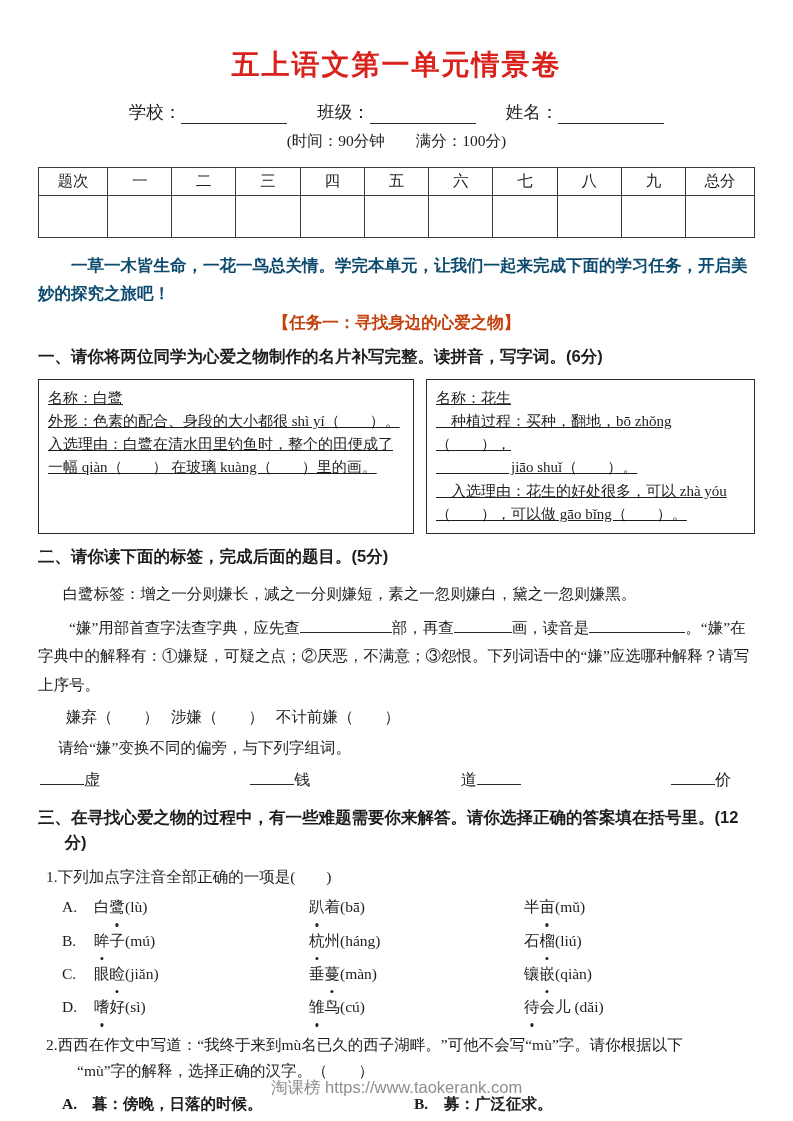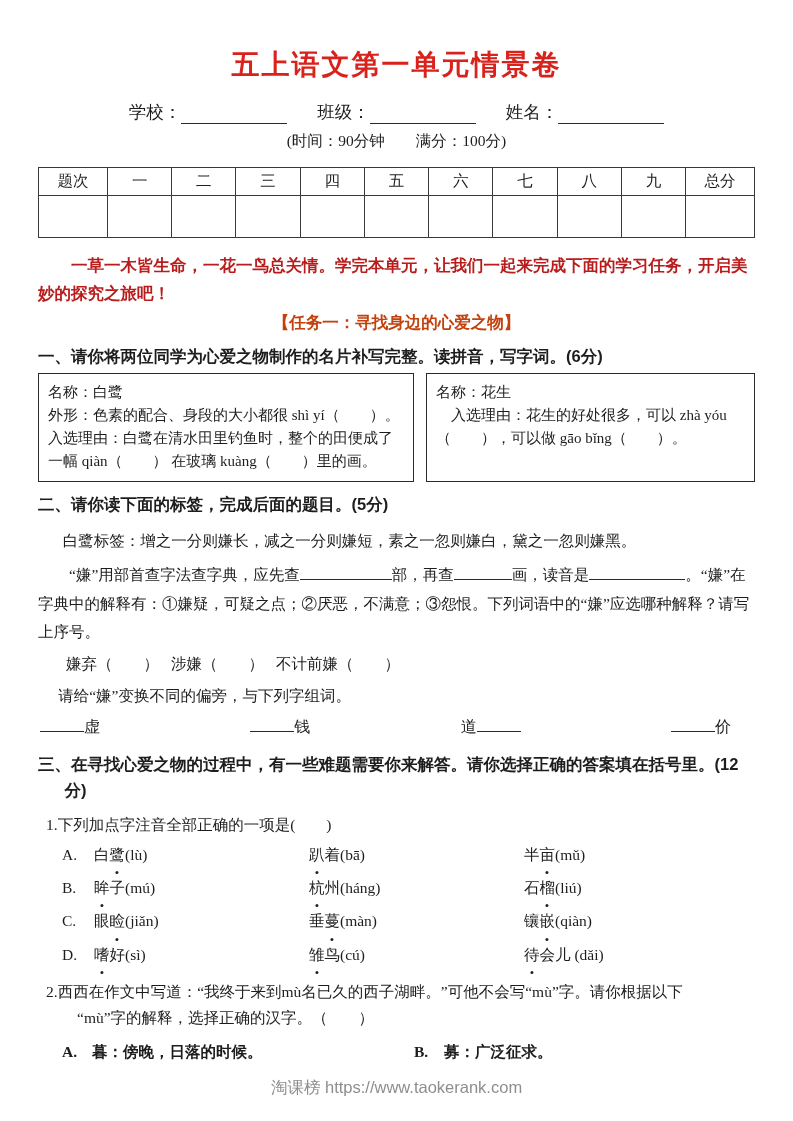--- a/index.html
+++ b/index.html
@@ -41,34 +41,34 @@
     font-size:15.5px; table-layout:fixed;
   }
   table.score td { border:1.6px solid #3a3a3a; text-align:center; padding:0; }
   table.score tr.head td { height:27px; }
   table.score tr.blank td { height:41px; }
   table.score td.first { width:9.5%; }
   table.score td.last { width:9.5%; }
 
   .intro {
     margin-top:13px;
-    color:#b91c1c; font-weight:bold;
+    color:#0c4a6e; font-weight:bold;
     font-size:16.5px; line-height:1.7;
     text-indent:2em;
   }
   .task-header {
     margin-top:5px; text-align:center;
     color:#c2410c; font-weight:bold; font-size:16.5px;
   }
   .sec-heading {
     margin-top:10px; font-weight:bold; font-size:16.5px; line-height:1.55;
   }
   .hang { padding-left:1.6em; text-indent:-1.6em; }
 
-  .cards { display:flex; gap:12px; margin-top:3px; }
+  .cards { display:flex; gap:12px; margin-top:9px;text-decoration:underline; }
   .card {
     box-sizing:border-box;
     border:1.8px solid #2b2b2b;
     padding:7px 9px; font-size:15px; line-height:1.55;
   }
   .card.left  { width:376px; }
   .card.right { width:329px; }
   .card .line { white-space:pre-wrap; }
 
   .plain { font-size:15.5px; line-height:1.8; }
@@ -173,20 +173,22 @@
   <div class="sec-heading hei">一、请你将两位同学为心爱之物制作的名片补写完整。读拼音，写字词。(6分)</div>
 
   <div class="cards">
     <div class="card left">
       <div class="line">名称：白鹭</div>
       <div class="line">外形：色素的配合、身段的大小都很 shì yí（　　）。</div>
       <div class="line">入选理由：白鹭在清水田里钓鱼时，整个的田便成了一幅 qiàn（　　） 在玻璃 kuàng（　　）里的画。</div>
     </div>
     <div class="card right">
       <div class="line">名称：花生</div>
+      <div class="line">　种植过程：买种，翻地，bō zhǒng（　　），
+　　　　　jiāo shuǐ（　　）。</div>
       <div class="line">　入选理由：花生的好处很多，可以 zhà yóu（　　），可以做 gāo bǐng（　　）。</div>
     </div>
   </div>
 
   <div class="sec-heading hei">二、请你读下面的标签，完成后面的题目。(5分)</div>
 
   <div class="plain label-line">白鹭标签：增之一分则嫌长，减之一分则嫌短，素之一忽则嫌白，黛之一忽则嫌黑。</div>
 
   <div class="plain para">
     <span>“嫌”用部首查字法查字典，应先查</span><span class="uline w90"></span><span>部，再查</span><span class="uline w60"></span><span>画，读音是</span><span class="uline w95"></span><span>。“嫌”在字典中的解释有：①嫌疑，可疑之点；②厌恶，不满意；③怨恨。下列词语中的“嫌”应选哪种解释？请写上序号。</span>

